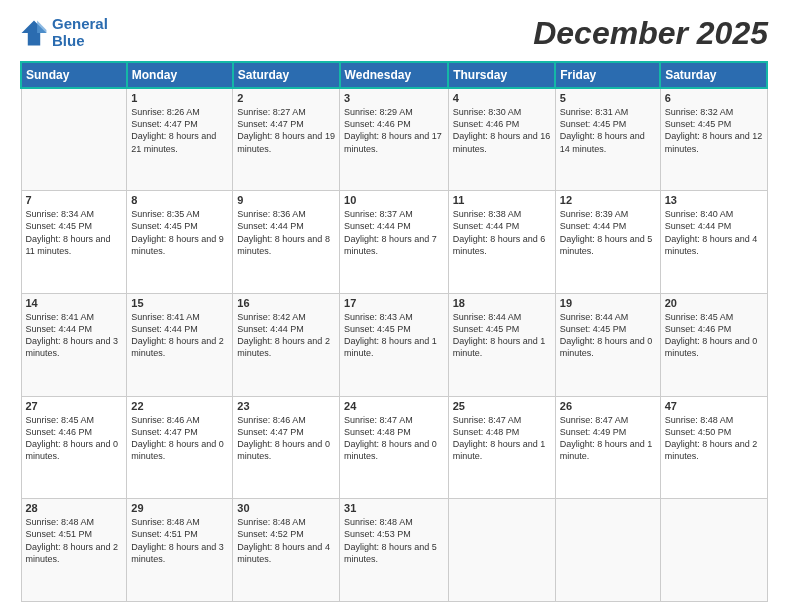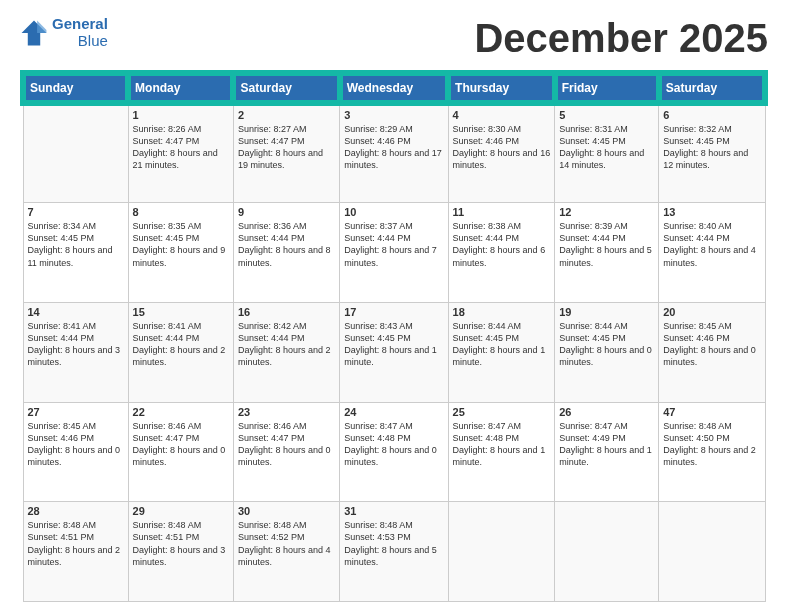--- a/index.html
+++ b/index.html
@@ -29,42 +29,43 @@
       gap: 4px;
     }
     .logo-icon {
       width: 28px;
       height: 28px;
     }
     .title-block {
       text-align: right;
     }
     .month-title {
-      font-size: 40px;
+      font-size: 32px;
       font-weight: bold;
       color: #333;
       line-height: 1.1;
+      font-style: italic;
     }
     .location {
       font-size: 14px;
       color: #555;
     }
     table {
       width: 100%;
       border-collapse: collapse;
       flex: 1;
     }
     thead th {
       background-color: #2b6cb0;
       color: #fff;
       font-size: 12px;
       font-weight: bold;
       padding: 5px 4px;
       text-align: left;
-      border: 6px solid #14b8a6;
+      border: 2px solid #14b8a6;
     }
     tbody td {
       border: 1px solid #ccc;
       vertical-align: top;
       padding: 3px 4px;
       font-size: 9.5px;
       color: #333;
       width: 113px;
       height: 88px;
     }
@@ -94,21 +95,21 @@
 
 <div class="page">
   <div class="header">
     <div class="logo">
       <svg class="logo-icon" viewBox="0 0 36 36">
         <polygon points="18,2 34,18 26,18 26,34 10,34 10,18 2,18" fill="#2b6cb0"></polygon>
         <polygon points="22,2 34,14 34,18 22,18" fill="#5b9bd5" opacity="0.7"></polygon>
       </svg>
       <div>
         <div style="font-size:15px;font-weight:bold;color:#2b6cb0;line-height:1.1;">General</div>
-        <div style="font-size:15px;font-weight:normal;color:#2b6cb0;line-height:1.1;text-align:right;">Blue</div>
+        <div style="font-size:15px;font-weight:bold;color:#2b6cb0;line-height:1.1;">Blue</div>
       </div>
     </div>
     <div class="title-block">
       <div class="month-title">December 2025</div>
     </div>
   </div>
 
   <table>
     <thead>
       <tr>

